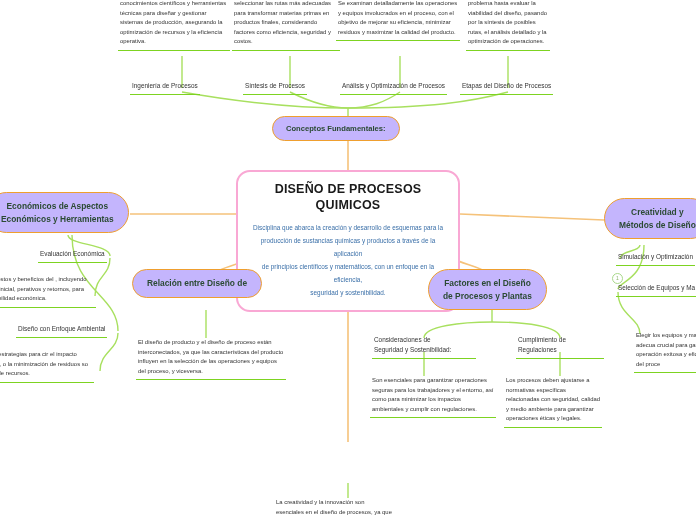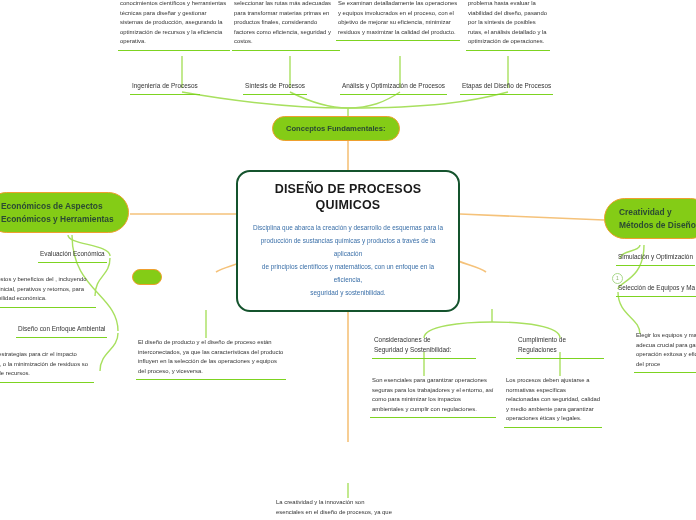--- a/index.html
+++ b/index.html
@@ -30,21 +30,21 @@
   }
 
   
   .node {
     position: absolute;
     box-sizing: border-box;
   }
 
   
   .root-node {
-    border: 2px solid #14532d;
+    border: 2px solid #f9a8d4;
     border-radius: 14px;
     background: #ffffff;
     padding: 9px 12px 11px 12px;
     text-align: center;
   }
   .root-title {
     font-size: 12.5px;
     font-weight: bold;
     color: #1a1a1a;
     letter-spacing: .2px;
@@ -55,23 +55,23 @@
     font-size: 6.4px;
     color: #3a6fa8;
     line-height: 2.05;
     text-align: center;
   }
 
   
   .pill {
     border: 1.6px solid #ef9f2e;
     border-radius: 999px;
-    background: #84cc16;
+    background: #c4b5fd;
     padding: 7px 14px;
-    text-align: left;
+    text-align: center;
     font-weight: bold;
     font-size: 8.4px;
     color: #2b4a33;
     line-height: 1.5;
     white-space: nowrap;
   }
   .pill.small {
     font-size: 7.6px;
     padding: 6px 13px;
   }
@@ -254,27 +254,34 @@
   <div class="node" style="left:616px; top:282px;">
     <div class="leaf">Selección de Equipos y Ma</div>
   </div>
 
   <div class="node" style="left:634px; top:330px; width:84px;">
     <div class="note">Elegir los equipos y materiales adecua crucial para garant operación exitosa y eficiente del proce</div>
   </div>
 
   <div class="node" style="left:132px; top:269px;">
     <div class="pill">
+      <div>Relación entre Diseño de</div>
     </div>
   </div>
 
   <div class="node" style="left:136px; top:337px; width:150px;">
     <div class="note">El diseño de producto y el diseño de proceso están interconectados, ya que las características del producto influyen en la selección de las operaciones y equipos del proceso, y viceversa.</div>
   </div>
 
+  <div class="node" style="left:428px; top:269px;">
+    <div class="pill">
+      <div>Factores en el Diseño</div>
+      <div>de Procesos y Plantas</div>
+    </div>
+  </div>
 
   <div class="node" style="left:372px; top:334px; width:104px;">
     <div class="leaf wrap">
       <div>Consideraciones de</div>
       <div>Seguridad y Sostenibilidad:</div>
     </div>
   </div>
 
   <div class="node" style="left:516px; top:334px; width:88px;">
     <div class="leaf wrap">

